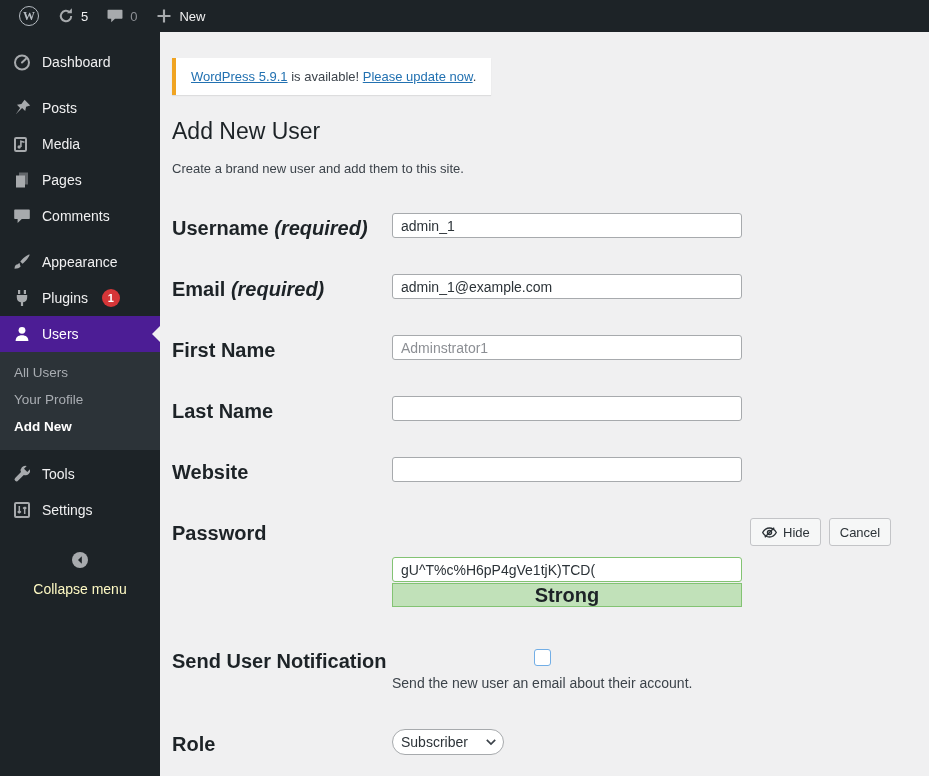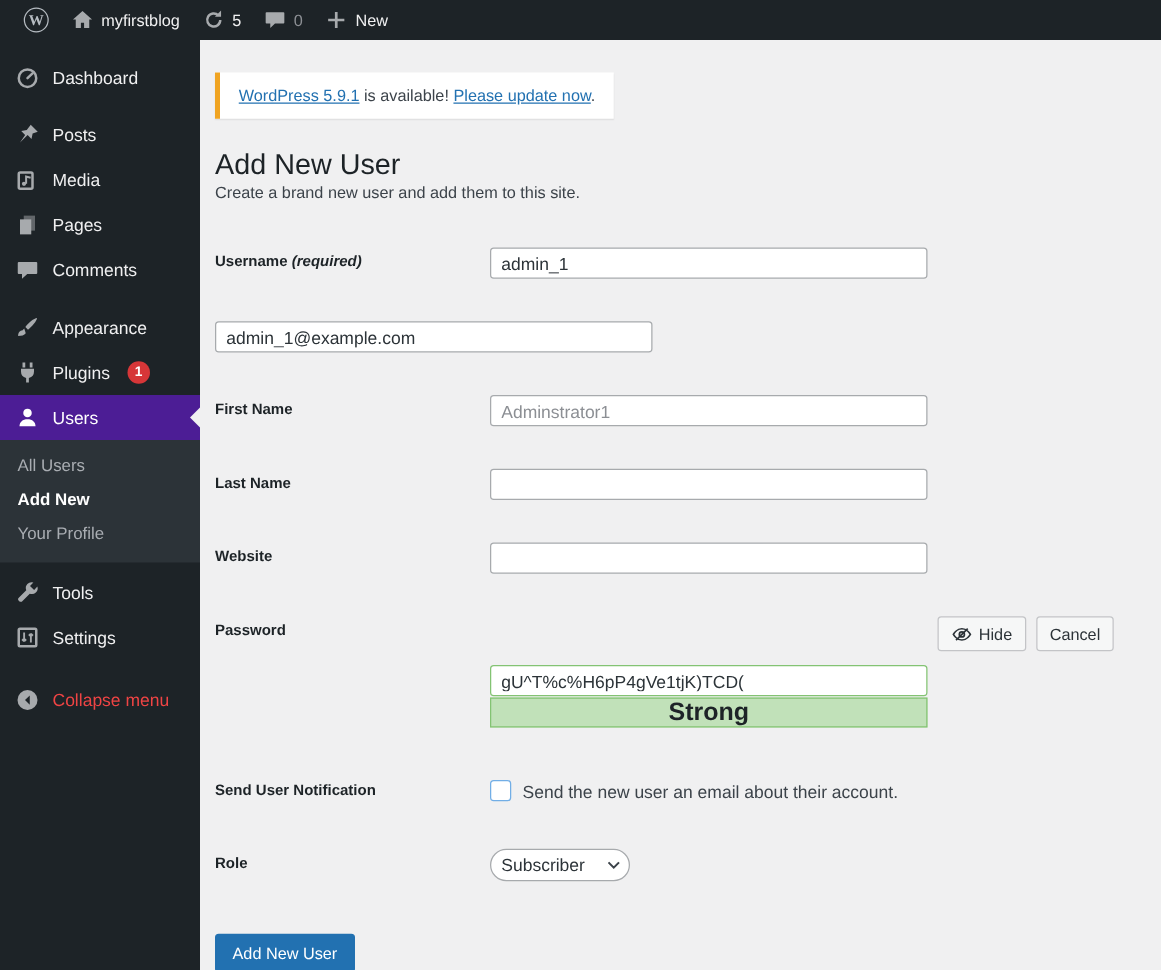--- a/index.html
+++ b/index.html
@@ -43,36 +43,36 @@
     border-right:8px solid #f0f0f1;
   }
   .submenu { background:#2c3338; padding:7px 0 10px 0; }
   .submenu-item { padding:6px 12px 6px 14px; color:#a9adb2; cursor:pointer; font-size:13.5px; }
   .submenu-item.current { color:#fff; font-weight:bold; }
   .badge {
     display:inline-flex; align-items:center; justify-content:center;
     min-width:18px; height:18px; border-radius:50%; background:#d63638;
     color:#fff; font-size:11px; font-weight:bold; margin-left:4px;
   }
-  .collapse-item { margin-top:14px; color:#ef4444; }
+  .collapse-item { margin-top:14px; color:#fef9c3;flex-direction:column; }
 
   
   .content { position:absolute; top:32px; left:160px; width:769px; height:744px; padding:0 12px; }
   .notice {
     margin-top:26px; width:fit-content; background:#fff;
     border-left:4px solid #f0a422; box-shadow:0 1px 1px rgba(0,0,0,.08);
     padding:11px 15px; font-size:13px; color:#3c434a;
   }
   .notice a { color:#2271b1; text-decoration:underline; cursor:pointer; }
   h1.page-title { margin-top:22px; font-size:23px; font-weight:400; color:#1d2327; line-height:29px; }
-  .page-desc { font-size:13px; color:#3c434a; }
+  .page-desc { margin-top:15px; font-size:13px; color:#3c434a; }
 
   form.add-user-form { margin-top:37px; }
   .form-row { display:flex; margin-bottom:34px; }
-  .form-label { width:220px; flex:0 0 220px; font-size:12px; font-weight:bold; color:#1d2327; padding-top:4px; }
+  .form-label { width:220px; flex:0 0 220px; font-size:20px; font-weight:bold; color:#1d2327; padding-top:4px; }
   .form-label .req { font-style:italic; }
   .text-input {
     width:350px; height:25px; border:1px solid #a7aaad; border-radius:3px;
     background:#fff; padding:0 8px; font-size:14px; color:#2c3338;
     font-family:"Liberation Sans", sans-serif;
   }
   .text-input.muted { color:#8c8f94; }
 
   
   .pw-field-wrap { display:flex; align-items:flex-start; gap:8px; }
@@ -83,21 +83,21 @@
     background:#c1e1b9; border:1px solid #83c373; font-size:20px; font-weight:bold; color:#1d2327;
   }
   .small-btn {
     display:inline-flex; align-items:center; gap:5px; height:28px; padding:0 10px;
     background:#f6f7f7; border:1px solid #c3c4c7; border-radius:3px;
     font-size:13px; color:#2c3338; cursor:pointer; font-family:"Liberation Sans", sans-serif;
   }
   .small-btn svg { width:17px; height:17px; color:#2c3338; }
 
   
-  .checkbox-wrap { display:flex; align-items:center; gap:9px; font-size:14px; color:#3c434a; }
+  .checkbox-wrap { display:flex; align-items:center; gap:9px; font-size:14px; color:#3c434a;flex-direction:column; }
   .checkbox {
     width:17px; height:17px; background:#fff; border:1px solid #72aee6; border-radius:3px;
     cursor:pointer; flex:0 0 17px;
   }
 
   
   .select-wrap { position:relative; display:inline-block; }
   select.role-select {
     width:112px; height:26px; border:1px solid #a7aaad; border-radius:13px; background:#fff;
     font-size:14px; color:#2c3338; padding:0 26px 0 8px;
@@ -115,28 +115,20 @@
 </head>
 <body>
 
 <header class="admin-bar">
   <div class="ab-item">
     <span class="wp-logo-circle">W</span>
   </div>
   <div class="ab-item">
     <span class="ab-icon">
       <svg viewBox="0 0 20 20">
-          <path fill="currentColor" d="M10 2 1.5 9.5h2.5V17h4.6v-4.6h2.8V17H16V9.5h2.5z"></path>
-        </svg>
-    </span>
-    <span>myfirstblog</span>
-  </div>
-  <div class="ab-item">
-    <span class="ab-icon">
-      <svg viewBox="0 0 20 20">
           <path d="M15.8 10a5.8 5.8 0 1 1-1.7-4.1" fill="none" stroke="currentColor" stroke-width="2.2"></path>
           <path fill="currentColor" d="M16.5 1.5v5.5H11z"></path>
         </svg>
     </span>
     <span class="ab-count">5</span>
   </div>
   <div class="ab-item">
     <span class="ab-icon">
       <svg viewBox="0 0 20 20">
           <path fill="currentColor" d="M2.5 3h15a.8.8 0 0 1 .8.8v8.4a.8.8 0 0 1-.8.8H10l-4.2 4v-4H2.5a.8.8 0 0 1-.8-.8V3.8a.8.8 0 0 1 .8-.8z"></path>
@@ -234,22 +226,22 @@
           <circle cx="10" cy="6.3" r="3.4" fill="currentColor"></circle>
           <path fill="currentColor" d="M10 11.3c-3.9 0-6.4 2.1-6.4 5.7h12.8c0-3.6-2.5-5.7-6.4-5.7z"></path>
         </svg>
     </span>
     <span>Users</span>
     <span class="sel-arrow"></span>
   </div>
 
   <div class="submenu">
     <div class="submenu-item">All Users</div>
+    <div class="submenu-item">Your Profile</div>
     <div class="submenu-item current">Add New</div>
-    <div class="submenu-item">Your Profile</div>
   </div>
 
   <div class="menu-sep" style="height:6px"></div>
 
   <div class="menu-item">
     <span class="mi-icon">
       <svg viewBox="0 0 20 20">
           <path fill="currentColor" d="M17.9 5.2a4.6 4.6 0 0 1-6.1 5.7l-5.6 5.6a2 2 0 1 1-2.8-2.8L9 8.1a4.6 4.6 0 0 1 5.7-6.1L12 4.7l3.3 3.3z"></path>
         </svg>
     </span>
@@ -292,20 +284,24 @@
 
     <div class="form-row">
       <div class="form-label">
         <span>Username</span>
         <span class="req">(required)</span>
       </div>
       <input class="text-input" type="text" value="admin_1" style="">
     </div>
 
     <div class="form-row">
+      <div class="form-label">
+        <span>Email</span>
+        <span class="req">(required)</span>
+      </div>
       <input class="text-input" type="text" value="admin_1@example.com" style="">
     </div>
 
     <div class="form-row">
       <div class="form-label">First Name</div>
       <input class="text-input muted" type="text" value="Adminstrator1" style="">
     </div>
 
     <div class="form-row">
       <div class="form-label">Last Name</div>

